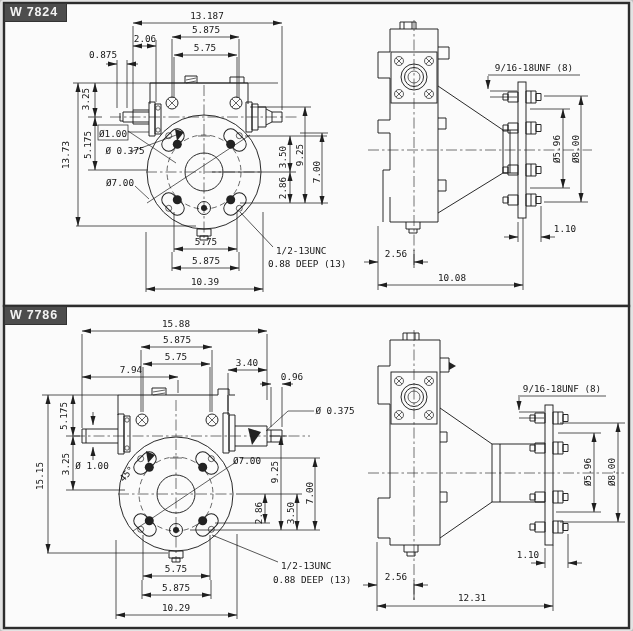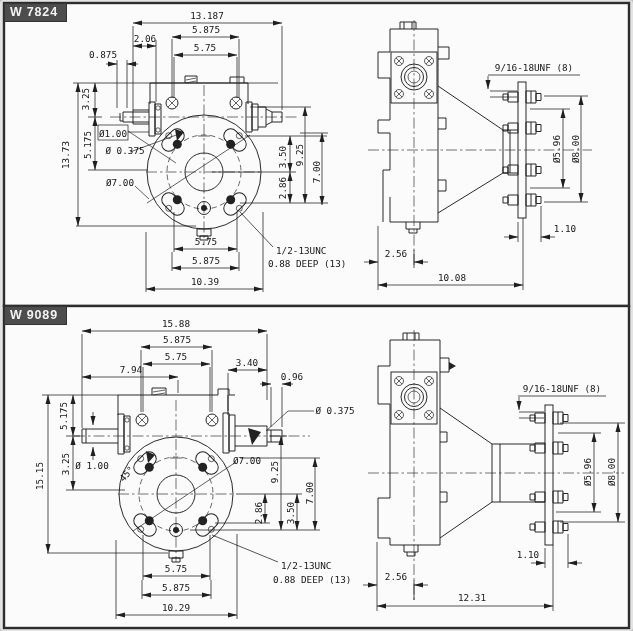--- a/index.html
+++ b/index.html
@@ -19,21 +19,21 @@
   .dim{stroke:#1f1f1f;stroke-width:.75;fill:none;}
   .fil{fill:#222;stroke:none;}
   .panel{fill:#fbfbfb;stroke:#2d2d2d;stroke-width:2.4;}
 </style>
 </head>
 <body>
 
 <div class="page">
 
   <div class="chip p1">W 7824</div>
-  <div class="chip p2">W 9089</div>
+  <div class="chip p2">W 7786</div>
 
   <svg width="633" height="631" viewBox="0 0 633 631">
     <defs>
       <marker id="ae" markerWidth="11" markerHeight="8" refX="9.3" refY="4" orient="auto-start-reverse" markerUnits="userSpaceOnUse">
         <path d="M0,1.4 L9.5,4 L0,6.6 z" fill="#1f1f1f"></path>
       </marker>
     </defs>
 
     <rect class="panel" x="4" y="3" width="625" height="303"></rect>
     <rect class="panel" x="4" y="306" width="625" height="322"></rect>

